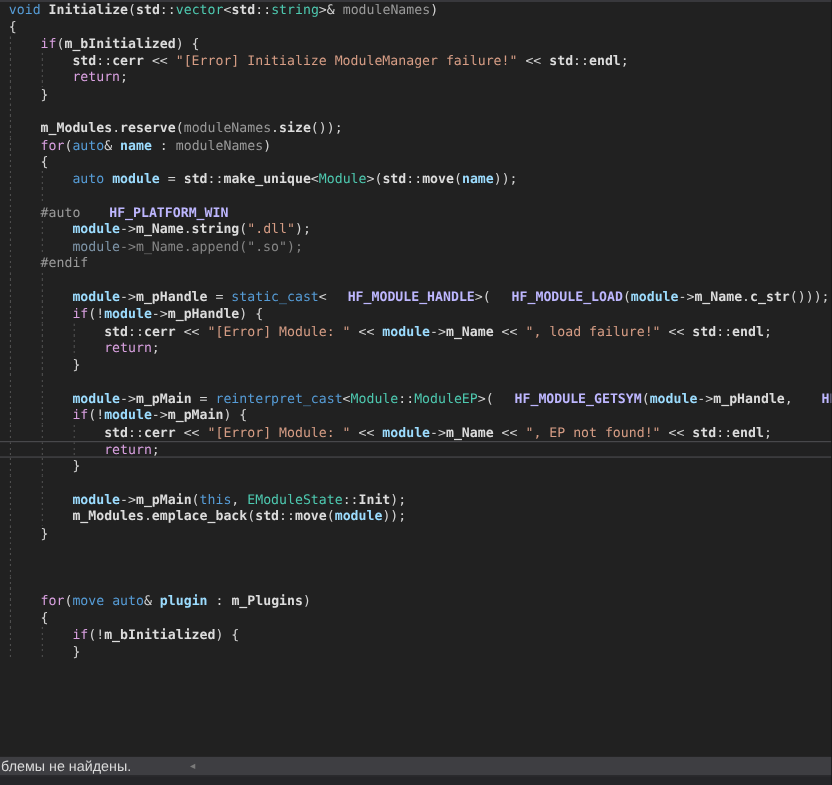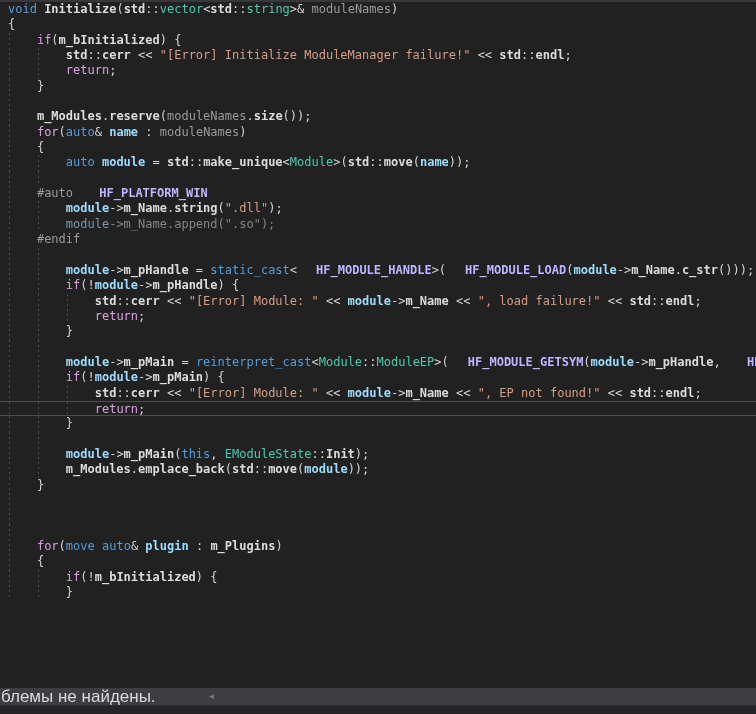--- a/index.html
+++ b/index.html
@@ -23,21 +23,21 @@
   .tk-m{color:#beb7ff;font-weight:bold;padding-left:19px;}
   .tk-l{color:#9cdcfe;font-weight:bold;}
   .tk-a{color:#9a9a9a;}
   .tk-d{color:#9b9b9b;}
   .tk-e{color:#6e6e6e;}
   .tk-w{color:#a8a8a8;}
   .tk-x{color:#858585;}
   .tk-xl{color:#7e95a8;}
   #status-bar{position:absolute;left:0;top:688px;width:756px;height:17px;background:#3e3e42;
               display:flex;align-items:center;font-family:"Liberation Sans",sans-serif;}
-  #status-message{color:#dadada;font-size:17px;margin-left:1px;white-space:nowrap;}
+  #status-message{color:#dadada;font-size:13px;margin-left:1px;white-space:nowrap;}
   #collapse-icon{color:#7a7a7a;font-size:8px;margin-left:52px;line-height:17px;}
   #bottom-strip{position:absolute;left:0;top:705px;width:756px;height:9px;background:#252528;
                 border-top:1px solid #2c2c2f;}
 </style>
 </head>
 <body>
 
 <div id="window">
   <div id="top-border"></div>
   <div id="editor">

